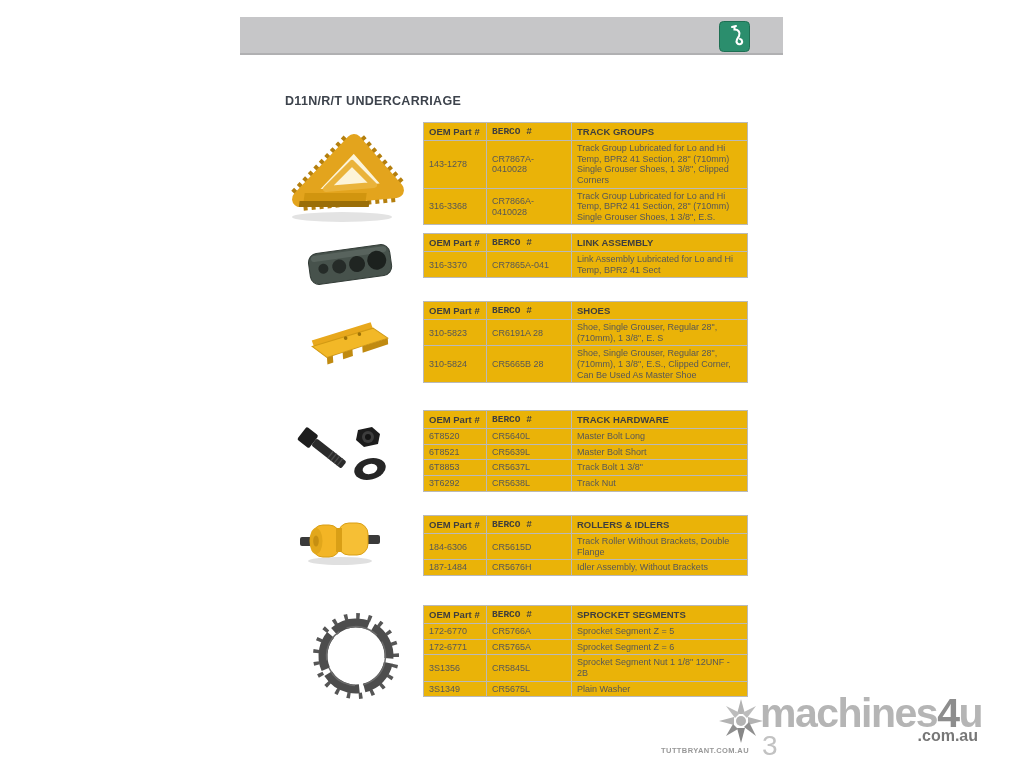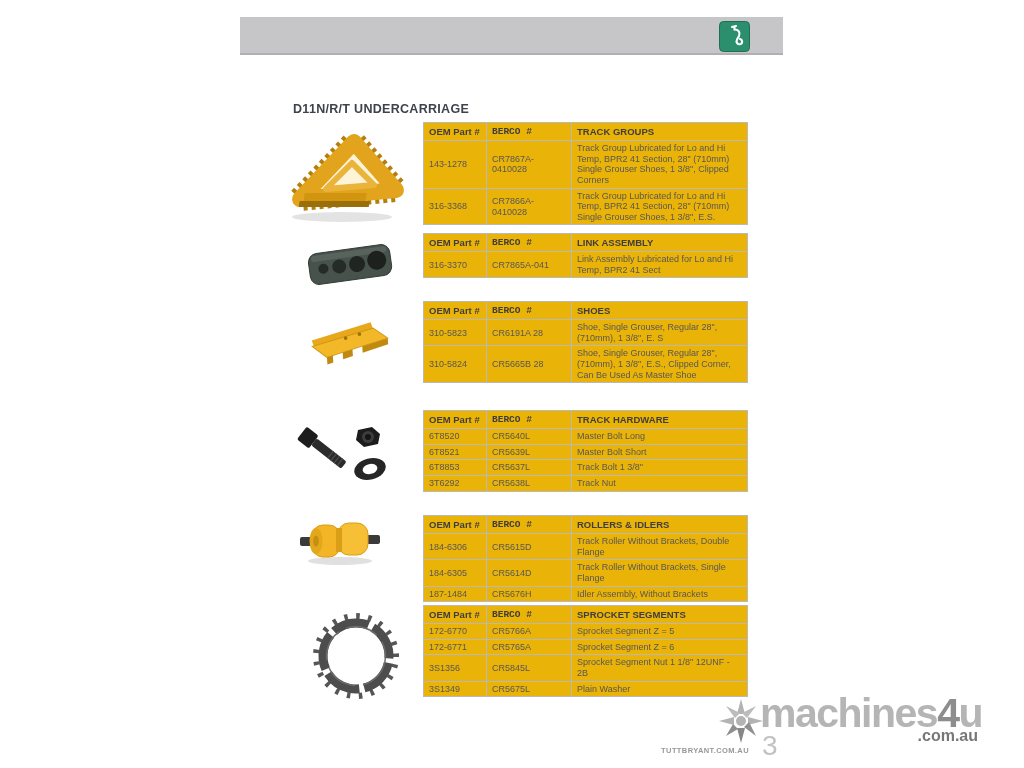--- a/index.html
+++ b/index.html
@@ -5,21 +5,21 @@
   html,body{margin:0;padding:0;background:#ffffff;}
   .page{position:relative;width:1024px;height:768px;background:#ffffff;overflow:hidden;
         font-family:"Liberation Sans",sans-serif;}
 
   
   .topbar{position:absolute;left:240px;top:17px;width:543px;height:36px;
           background:#c6c6c8;border-bottom:2px solid #b0b0b2;}
   .logo{position:absolute;right:33px;top:4px;width:31px;height:31px;}
 
   
-  .title{position:absolute;left:281px;top:90px;margin:12px;font-size:12.5px;font-weight:bold;
+  .title{position:absolute;left:281px;top:90px;margin:4px;font-size:12.5px;font-weight:bold;
          color:#3d434c;letter-spacing:.3px;}
 
   
   table.parts{position:absolute;left:423px;width:325px;border-collapse:collapse;
               table-layout:fixed;background:#eab308;font-size:9px;color:#575757;}
   table.parts th,table.parts td{border:1px solid #b9b9b9;padding:2px 5px;text-align:left;
               vertical-align:middle;line-height:1.18;}
   table.parts th{font-weight:bold;color:#3e3e3e;font-size:9.5px;padding:3px 5px;}
   table.parts th:nth-child(1){width:52px;}
   table.parts th:nth-child(2){width:74px;font-family:Liberation Mono, monospace;}
@@ -228,25 +228,20 @@
           <th>OEM Part #</th>
           <th>BERCO #</th>
           <th>ROLLERS &amp; IDLERS</th>
         </tr>
       </thead>
       <tbody>
         <tr>
           <td>184-6306</td>
           <td>CR5615D</td>
           <td>Track Roller Without Brackets, Double Flange</td>
-        </tr>
-        <tr>
-          <td>184-6305</td>
-          <td>CR5614D</td>
-          <td>Track Roller Without Brackets, Single Flange</td>
         </tr>
         <tr>
           <td>187-1484</td>
           <td>CR5676H</td>
           <td>Idler Assembly, Without Brackets</td>
         </tr>
       </tbody>
     </table>
 
   <div class="illus i5">

